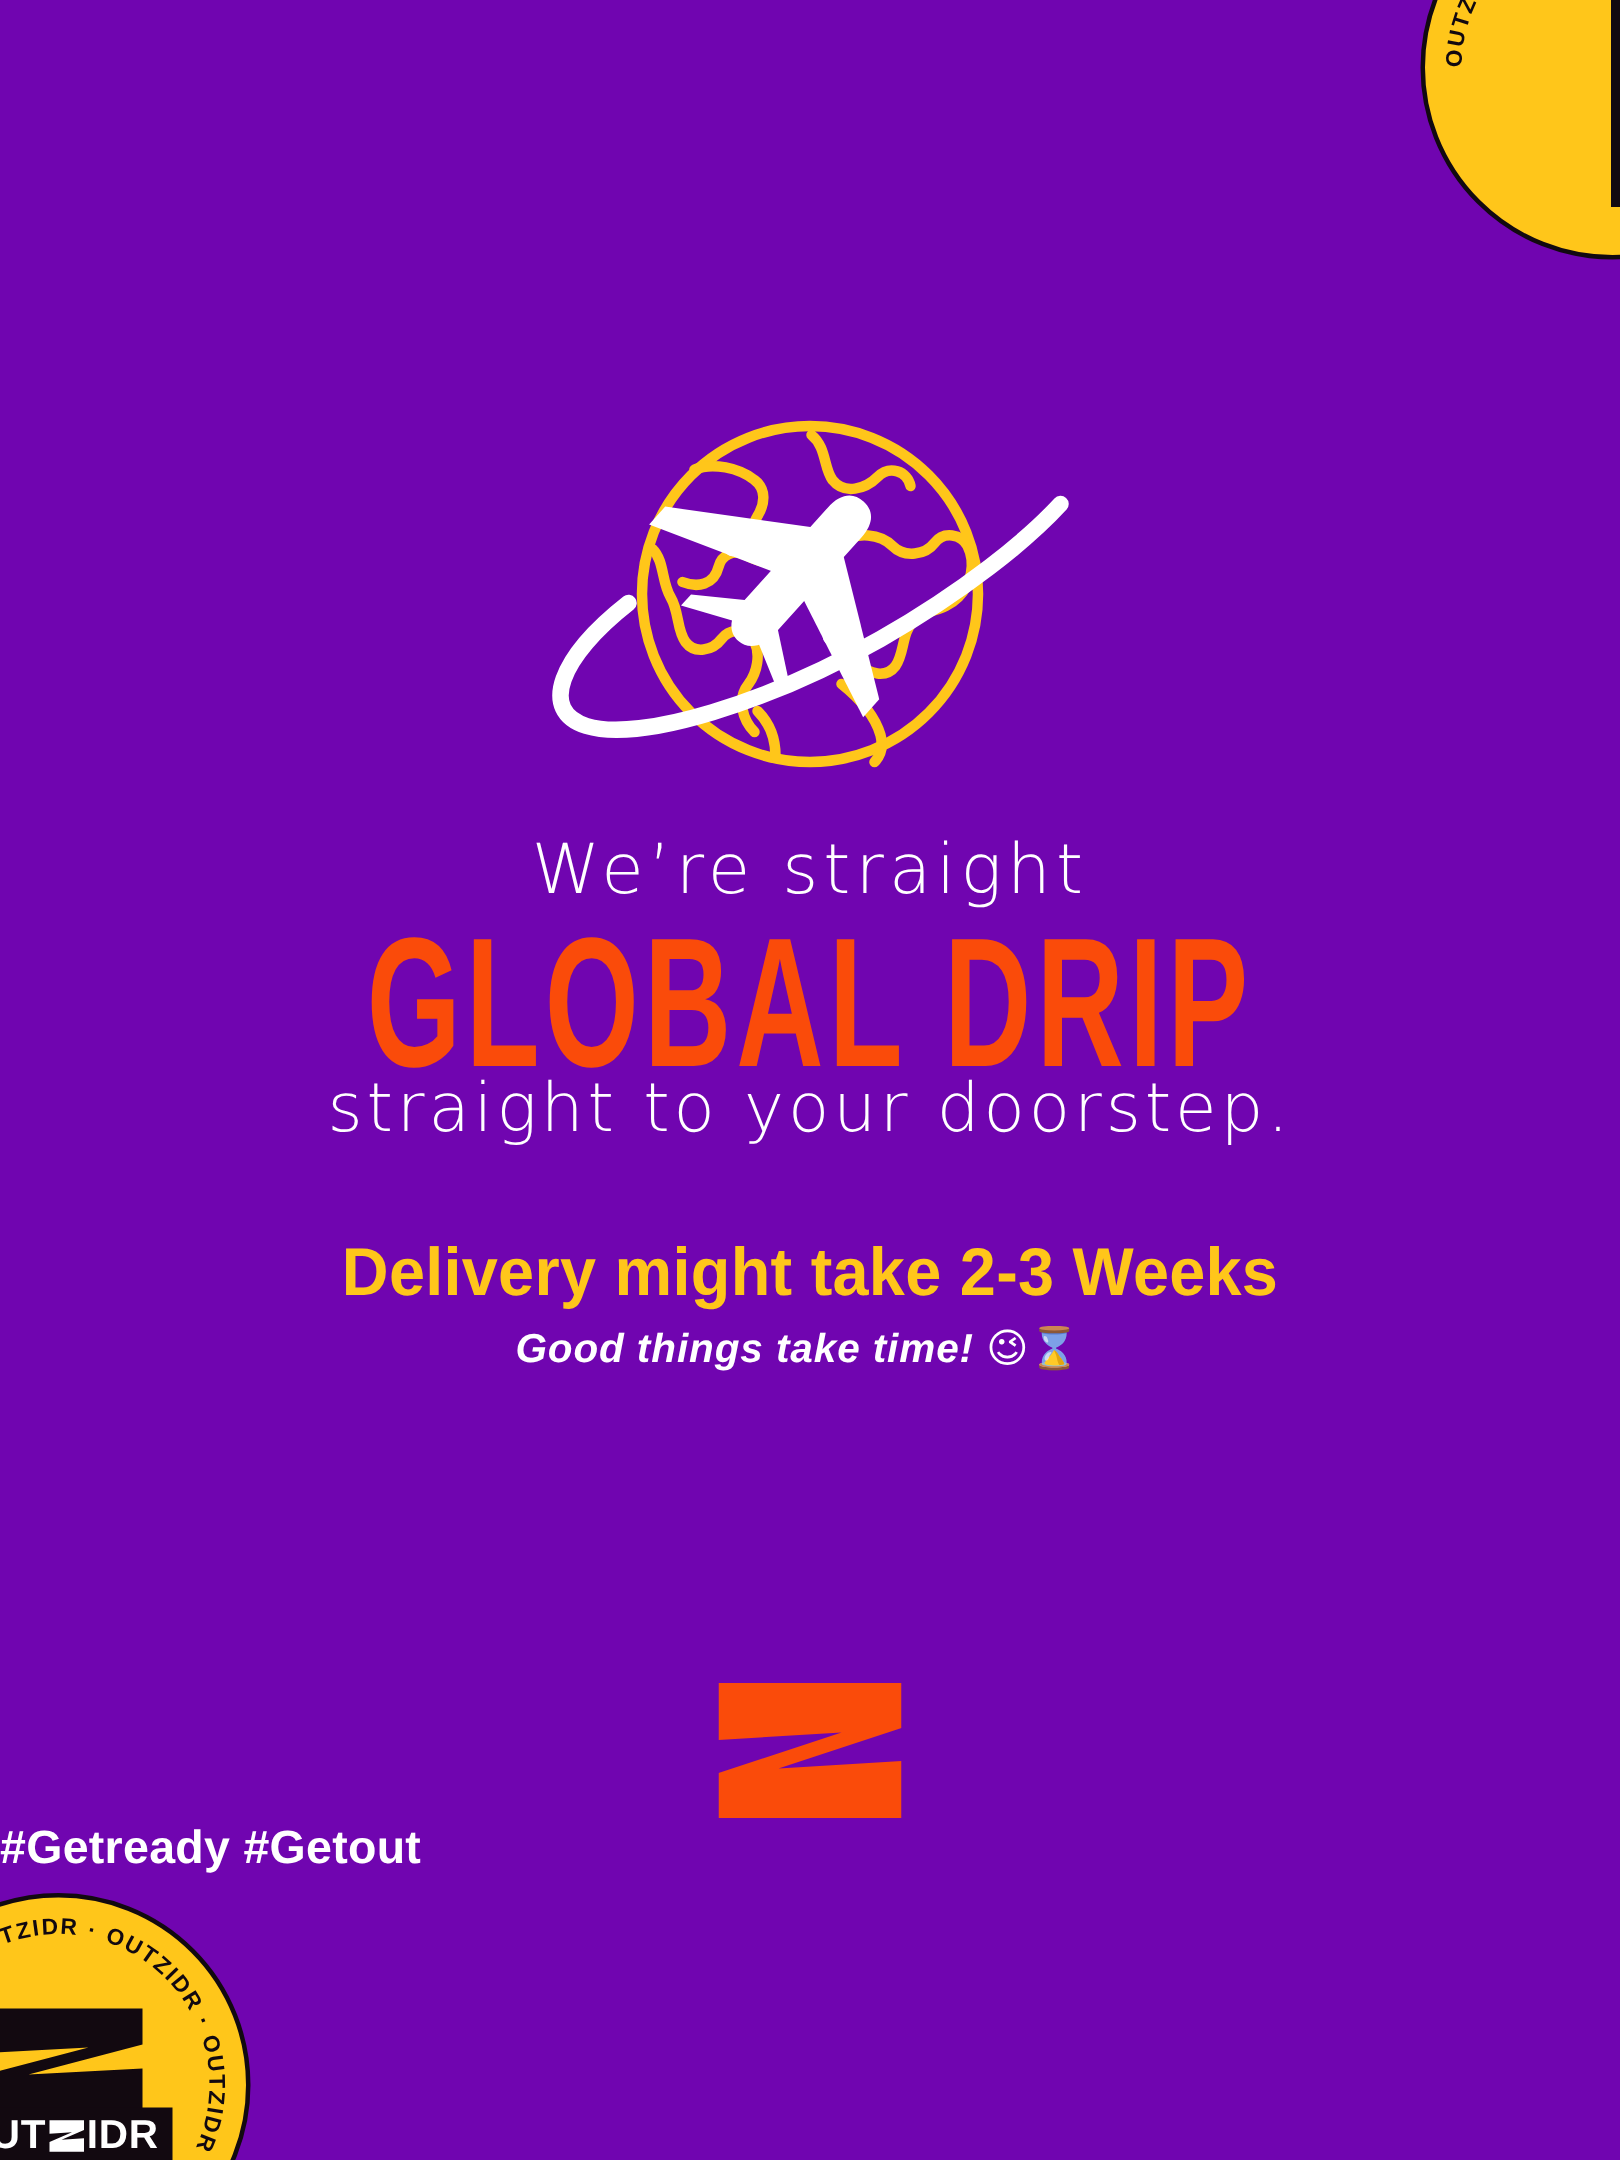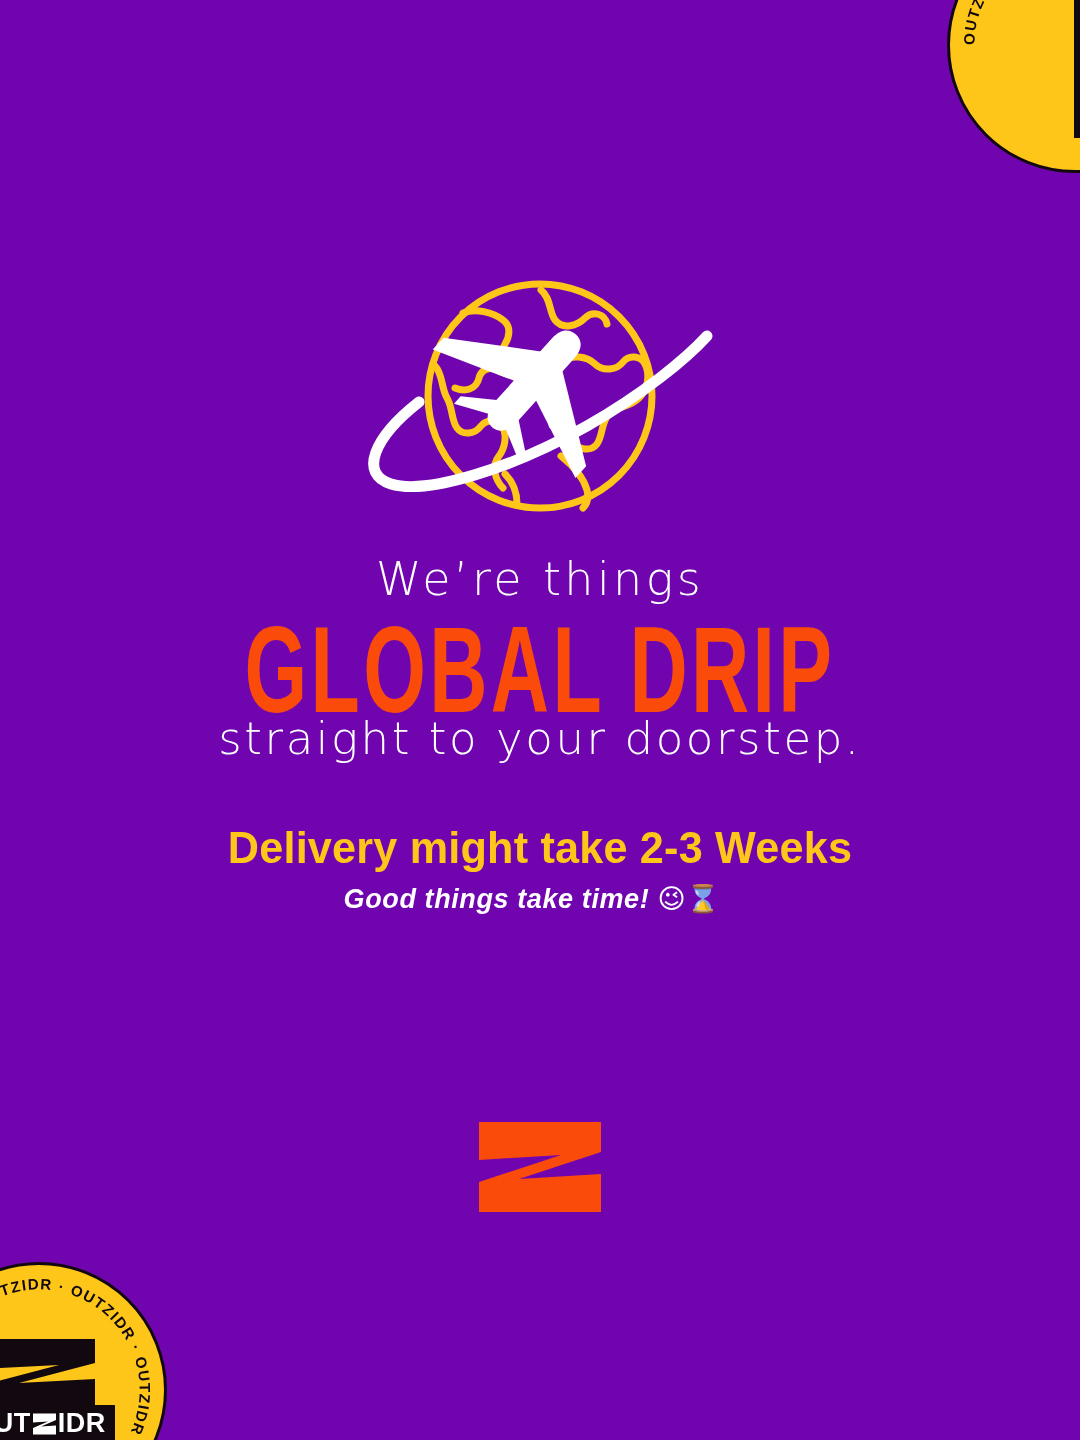--- a/index.html
+++ b/index.html
@@ -257,29 +257,30 @@
 
         <rect x="-52" y="52" width="13" height="22" rx="5" fill="#ffffff"></rect>
         <rect x="39" y="52" width="13" height="22" rx="5" fill="#ffffff"></rect>
         <rect x="-36" y="38" width="11" height="19" rx="4" fill="#ffffff"></rect>
         <rect x="25" y="38" width="11" height="19" rx="4" fill="#ffffff"></rect>
       </g>
     </svg>
   </div>
 
   <div class="content">
-    <div class="kicker">We’re things</div>
+    <div class="kicker">We’re straight</div>
     <div class="headline">GLOBAL DRIP</div>
     <div class="subline">straight to your doorstep.</div>
     <div class="delivery">Delivery might take 2-3 Weeks</div>
     <div class="tagline">
       <span>Good things take time!</span>
       <span class="emo">😉⌛</span>
     </div>
   </div>
 
   <div class="footer-logo">
     <svg viewBox="0 0 122 90">
       <path d="M 0,0 L 122,0 L 122,30 L 40,57 L 122,52 L 122,90 L 0,90 L 0,60 L 82,33 L 0,38 Z" fill="#FA4B0A"></path>
     </svg>
   </div>
+  <div class="hashtags">#Getready #Getout</div>
 
 </div>
 
 </body></html>

